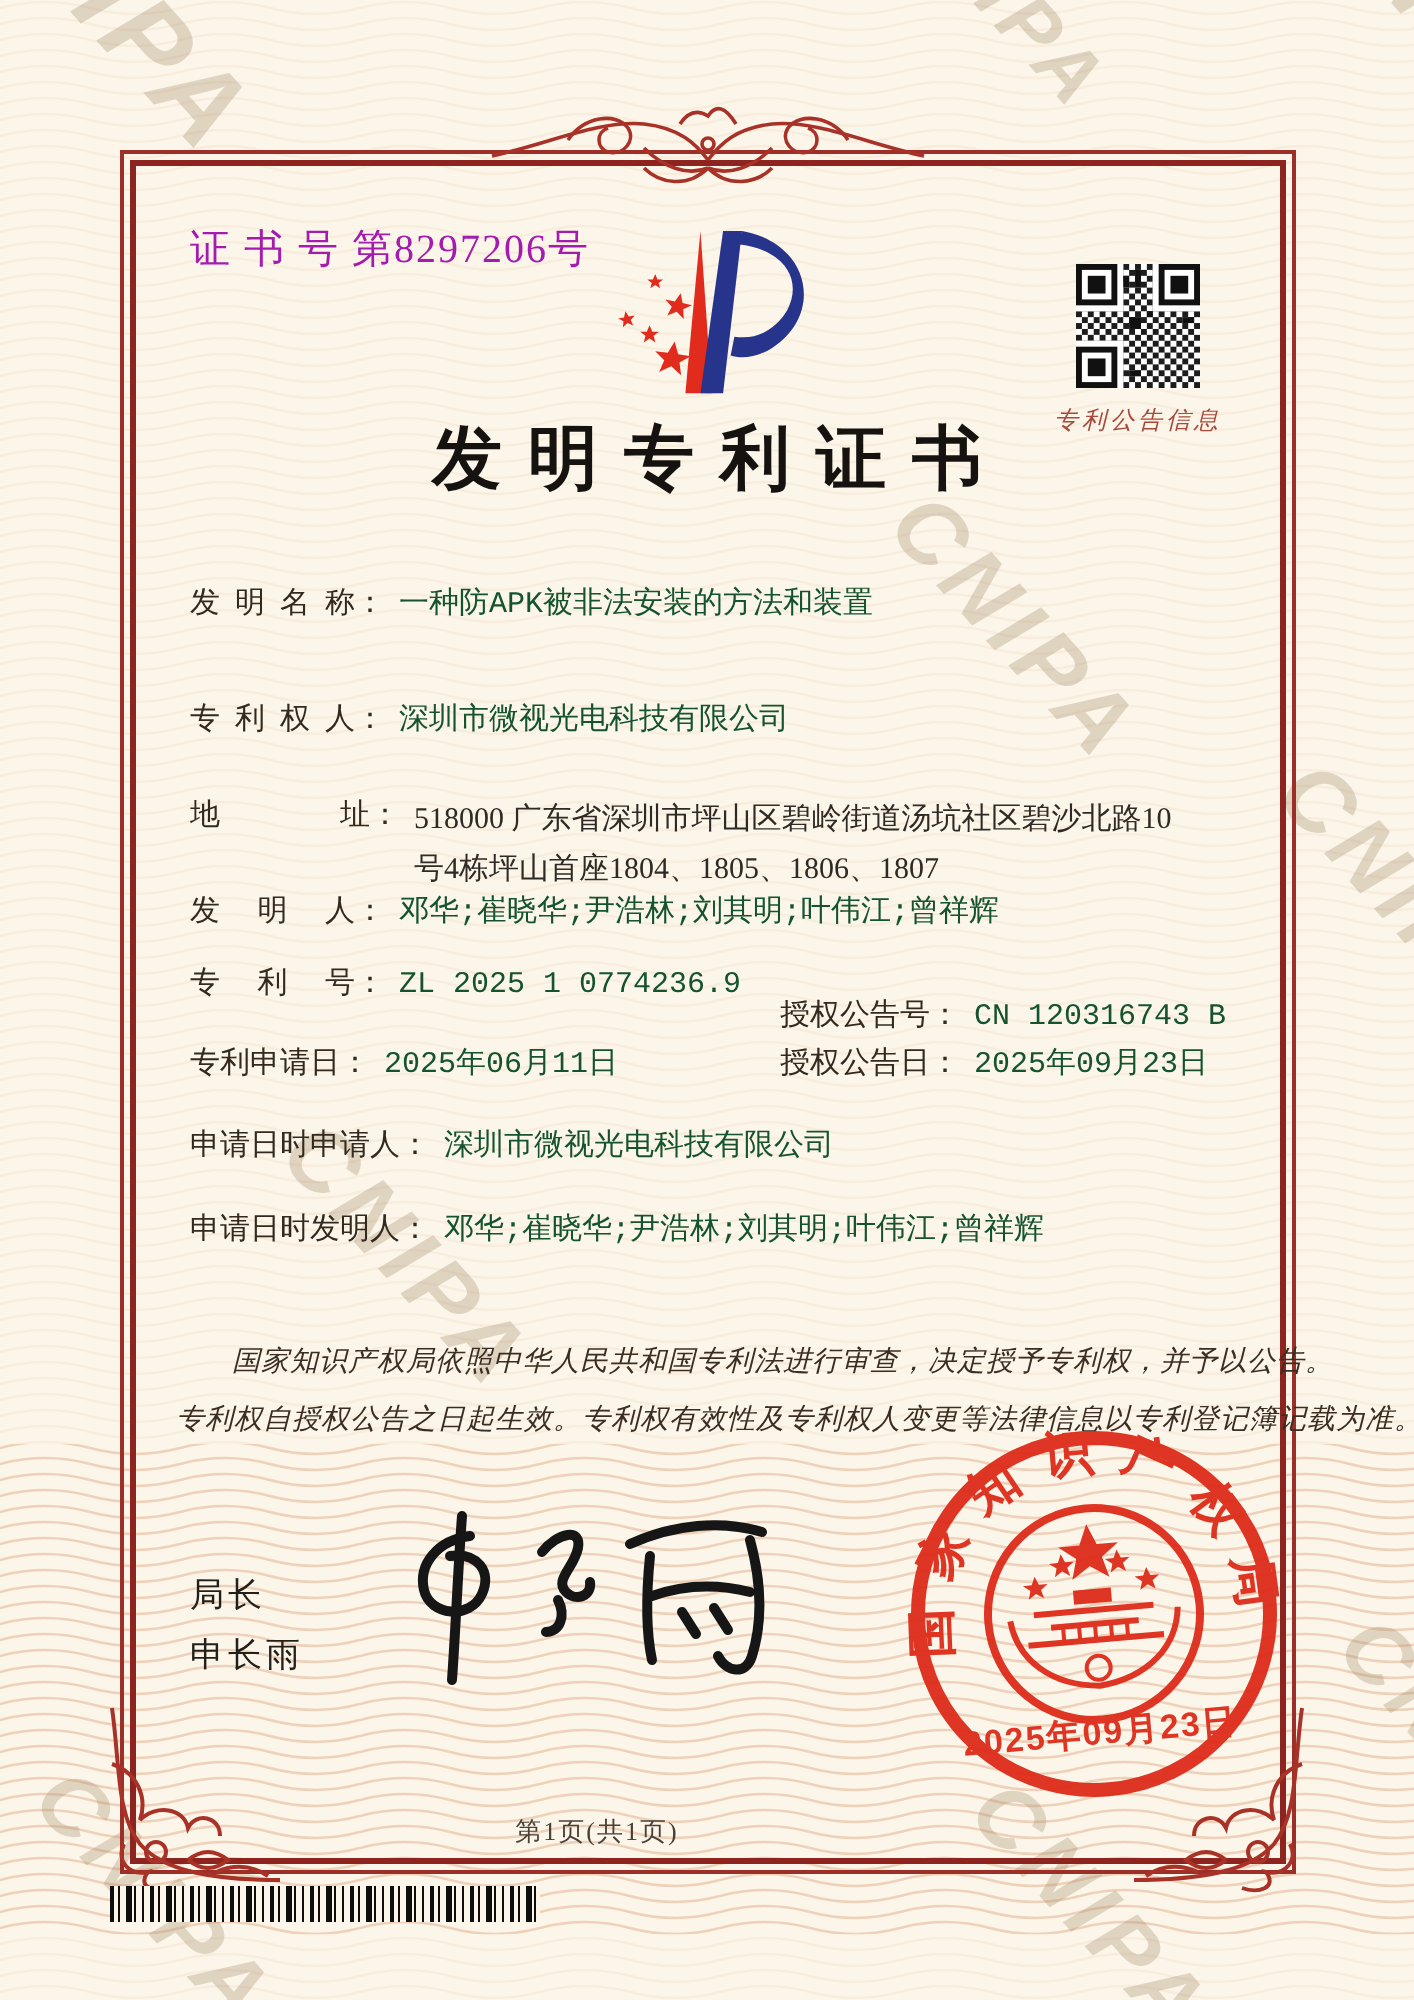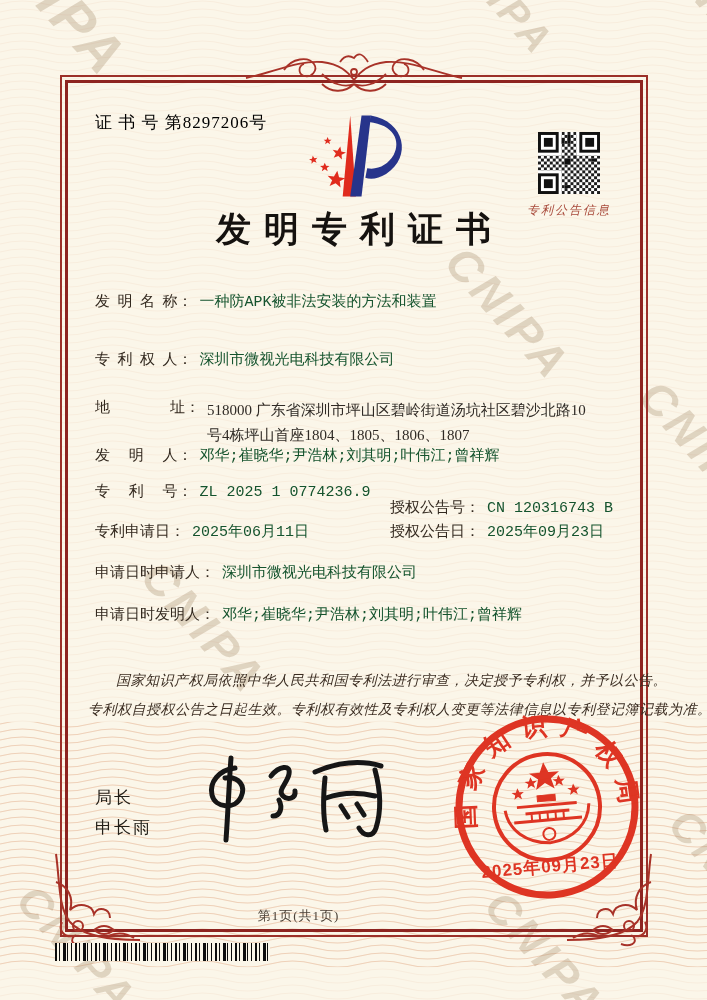--- a/index.html
+++ b/index.html
@@ -25,21 +25,21 @@
   .frame{
     position:absolute;left:60px;top:75px;width:584px;height:858px;
     border:2px solid #9c3029;
   }
   .frame-inner{
     position:absolute;left:3px;top:3px;right:3px;bottom:3px;
     border:3px solid #8e2420;
   }
   .certno{
     position:absolute;left:95px;top:111px;
-    font-size:17px;color:#000000;letter-spacing:1px;white-space:pre;
+    font-size:20px;color:#a21caf;letter-spacing:1px;white-space:pre;
   }
   .title{
     position:absolute;left:0;top:206px;width:707px;text-align:center;
     font-size:35px;font-weight:bold;color:#15120f;
     letter-spacing:13px;padding-left:13px;box-sizing:border-box;
   }
   .qrwrap{position:absolute;left:538px;top:132px;width:62px;height:62px;}
   .qrcap{
     position:absolute;left:506px;top:202px;width:126px;text-align:center;
     font-size:12px;color:#a8493a;letter-spacing:2px;font-style:italic;

